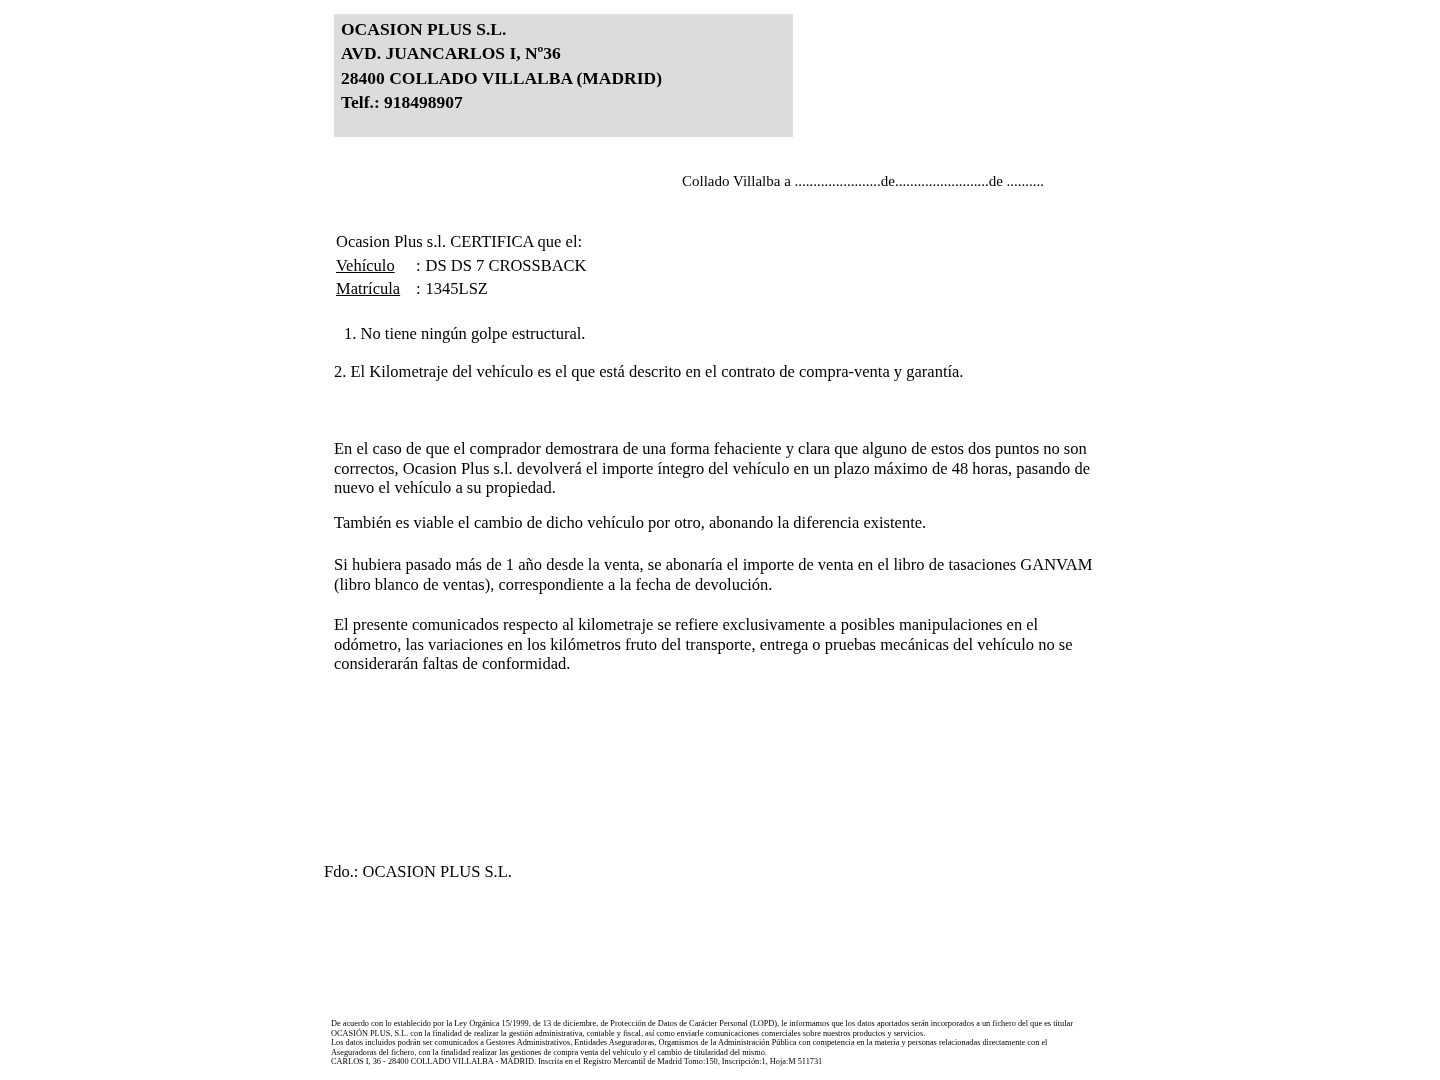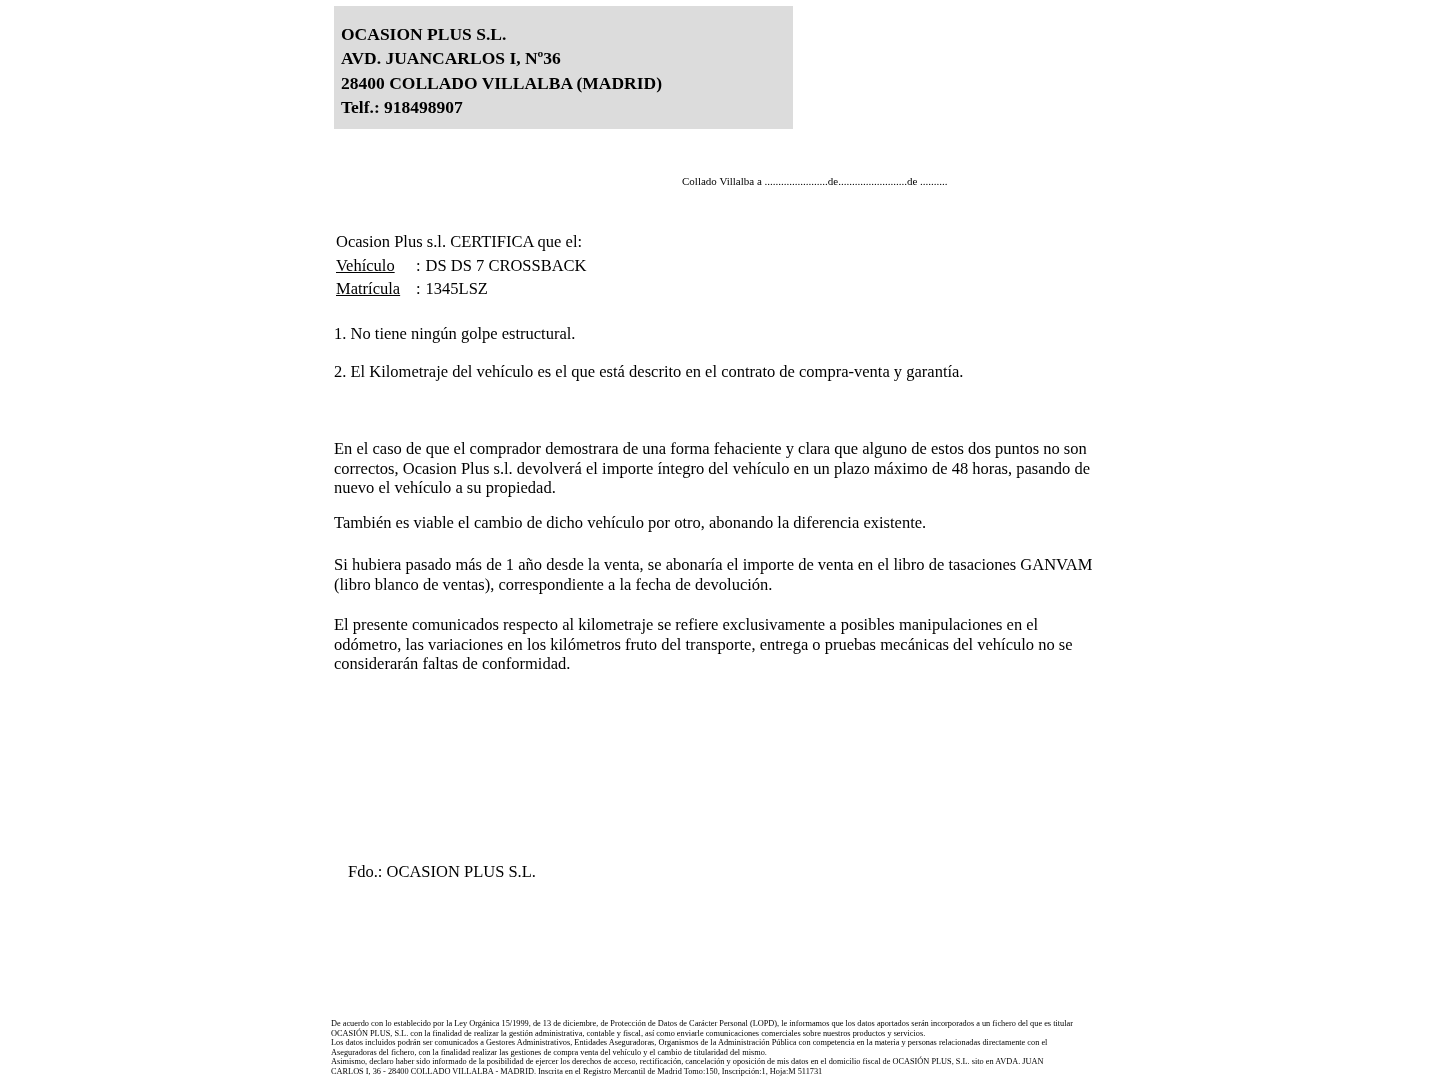--- a/index.html
+++ b/index.html
@@ -10,71 +10,71 @@
     color: #000000;
   }
   .page {
     position: relative;
     width: 1440px; height: 1080px;
     background: #ffffff;
     overflow: hidden;
   }
   .header-box {
     position: absolute;
-    left: 334px; top: 6px;
+    left: 334px; top: 14px;
     width: 459px; height: 123px;
     background: #dcdcdc;
-    padding: 16px 8px 0 7px;
+    padding: 3px 8px 0 7px;
   }
   .hline {
     font-weight: 700;
     font-size: 17.5px;
     line-height: 24.3px;
     white-space: nowrap;
   }
   .dateline {
     position: absolute;
     left: 682px; top: 171px;
-    font-size: 11px;
+    font-size: 15px;
     line-height: 20px;
     white-space: nowrap;
   }
   .cert {
     position: absolute;
     left: 336px; top: 230px;
     font-size: 16.5px;
   }
   .cert-intro { line-height: 23.6px; white-space: nowrap; }
   .cert-row { position: relative; height: 23.6px; line-height: 23.6px; white-space: nowrap; }
   .cert-label { text-decoration: underline; margin-top: 8px; }
   .cert-value { position: absolute; left: 80px; top: 0; }
   .cert-sep { margin-right: 5px; }
   .point {
     position: absolute;
     left: 334px;
     font-size: 16.5px;
     line-height: 20px;
     white-space: nowrap;
   }
-  .point1 { top: 324px; }
+  .point1 { top: 324px; margin-left: 10px; }
   .point2 { top: 362px; }
   .para {
     position: absolute;
     left: 334px;
     width: 766px;
     font-size: 16.5px;
     line-height: 19.5px;
   }
   .p1 { top: 439px; }
   .p2 { top: 513px; }
   .p3 { top: 555px; }
   .p4 { top: 615px; }
   .signature {
     position: absolute;
-    left: 348px; top: 862px;
+    left: 324px; top: 862px;
     font-size: 16.5px;
     line-height: 20px;
     white-space: nowrap;
   }
   .legal {
     position: absolute;
     left: 331px; top: 1019px;
   }
   .legal-line {
     font-size: 8.3px;
@@ -126,17 +126,16 @@
 
   <div class="para p4">El presente comunicados respecto al kilometraje se refiere exclusivamente a posibles manipulaciones en el odómetro, las variaciones en los kilómetros fruto del transporte, entrega o pruebas mecánicas del vehículo no se considerarán faltas de conformidad.</div>
 
   <div class="signature">Fdo.: OCASION PLUS S.L.</div>
 
   <div class="legal">
       <div class="legal-line">De acuerdo con lo establecido por la Ley Orgánica 15/1999, de 13 de diciembre, de Protección de Datos de Carácter Personal (LOPD), le informamos que los datos aportados serán incorporados a un fichero del que es titular</div>
       <div class="legal-line">OCASIÓN PLUS, S.L. con la finalidad de realizar la gestión administrativa, contable y fiscal, así como enviarle comunicaciones comerciales sobre nuestros productos y servicios.</div>
       <div class="legal-line">Los datos incluidos podrán ser comunicados a Gestores Administrativos, Entidades Aseguradoras, Organismos de la Administración Pública con competencia en la materia y personas relacionadas directamente con el</div>
       <div class="legal-line">Aseguradoras del fichero, con la finalidad realizar las gestiones de compra venta del vehículo y el cambio de titularidad del mismo.</div>
-      <div class="legal-line">Asimismo, declaro haber sido informado de la posibilidad de ejercer los derechos de acceso, rectificación, cancelación y oposición de mis datos en el domicilio fiscal de OCASIÓN PLUS, S.L. sito en AVDA. JUAN</div>
       <div class="legal-line">CARLOS I, 36 - 28400 COLLADO VILLALBA - MADRID. Inscrita en el Registro Mercantil de Madrid Tomo:150, Inscripción:1, Hoja:M 511731</div>
     </div>
 
 </div>
 
 </body></html>

